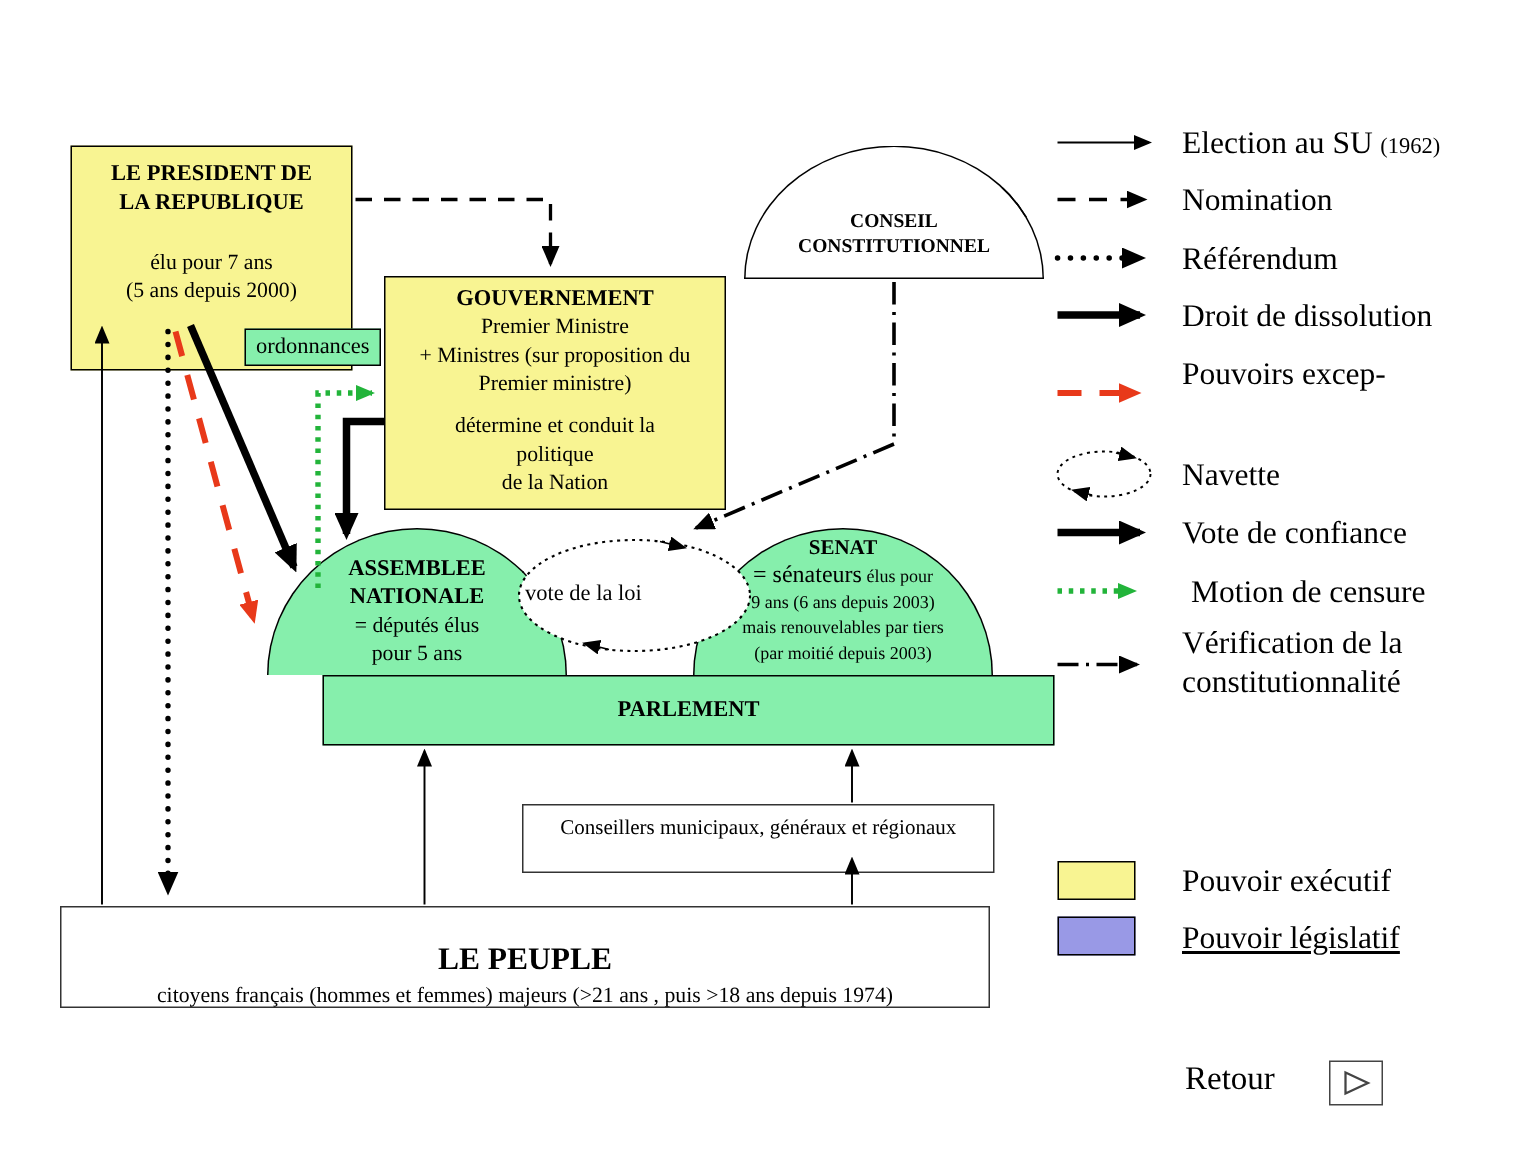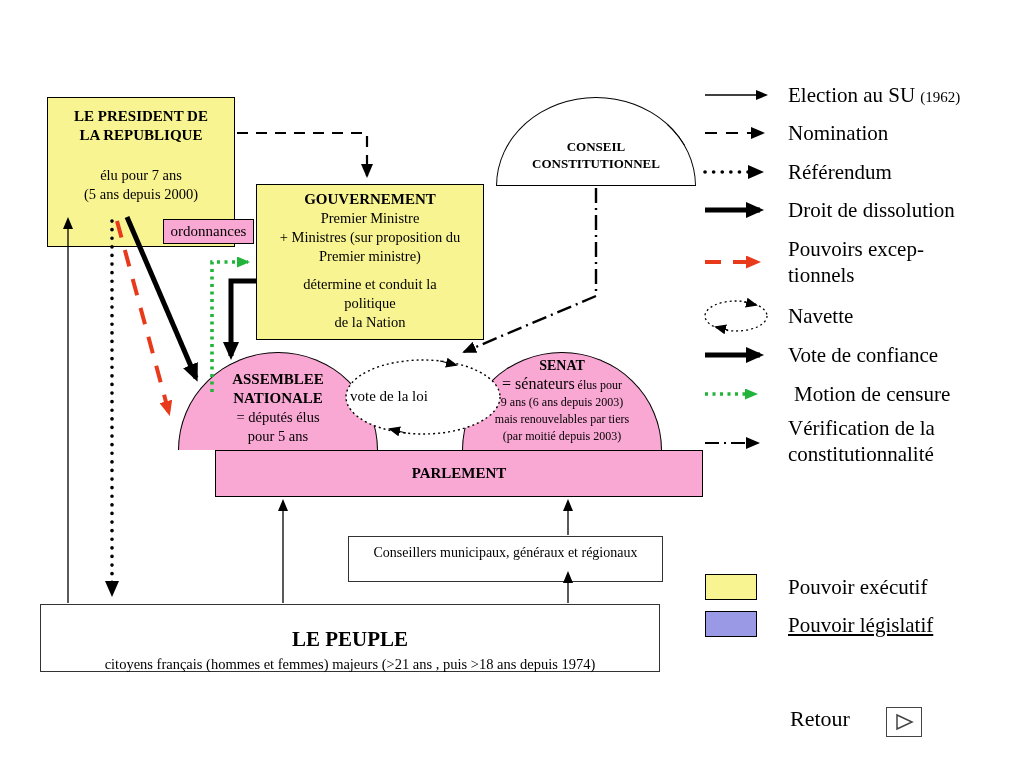--- a/index.html
+++ b/index.html
@@ -1,21 +1,21 @@
 <!DOCTYPE html>
 <html><head>
 <meta charset="utf-8">
 <style>
   html,body{margin:0;padding:0;background:#fff;}
   .slide{position:relative;width:1024px;height:768px;background:#fff;overflow:hidden;
          font-family:"Liberation Serif","DejaVu Serif",serif;color:#000;}
   .abs{position:absolute;box-sizing:border-box;}
   .box{border:1.4px solid #000;text-align:center;}
   .yellow{background:#F8F492;}
-  .purple{background:#f9a8d4;}
+  .purple{background:#86efac;}
   .hemicycle{border:1.4px solid #000;border-bottom:none;text-align:center;
              border-radius:100px 100px 0 0 / 98px 98px 0 0;}
   .cc-shape{border:1.3px solid #000;border-bottom:1.3px solid #000;background:#fff;text-align:center;
             border-radius:100px 100px 0 0 / 89px 89px 0 0;}
   .b{font-weight:bold;}
   .t15{font-size:15px;line-height:19px;}
   .t14{font-size:14.5px;line-height:19px;}
   .t13{font-size:13px;line-height:17px;}
   .t12{font-size:12px;line-height:17px;}
   svg.overlay{position:absolute;left:0;top:0;z-index:5;pointer-events:none;}
@@ -148,21 +148,20 @@
   </svg>
 
   <div class="abs votelabel" style="left:350px;top:388px;width:146px;">vote de la loi</div>
 
   <div class="legend-label" style="top:82px;"><span>Election au SU</span><span class="small">(1962)</span></div>
   <div class="legend-label" style="top:120px;">Nomination</div>
   <div class="legend-label" style="top:159px;">Référendum</div>
   <div class="legend-label" style="top:197px;">Droit de dissolution</div>
   <div class="legend-label" style="top:236px;">
     <div>Pouvoirs excep-</div>
-    <div>tionnels</div>
   </div>
   <div class="legend-label" style="top:303px;">Navette</div>
   <div class="legend-label" style="top:342px;">Vote de confiance</div>
   <div class="legend-label" style="top:381px;left:794px;">Motion de censure</div>
   <div class="legend-label" style="top:415px;">
     <div>Vérification de la</div>
     <div>constitutionnalité</div>
   </div>
 
   <div class="swatch" style="top:574px;background:#F8F492;"></div>

